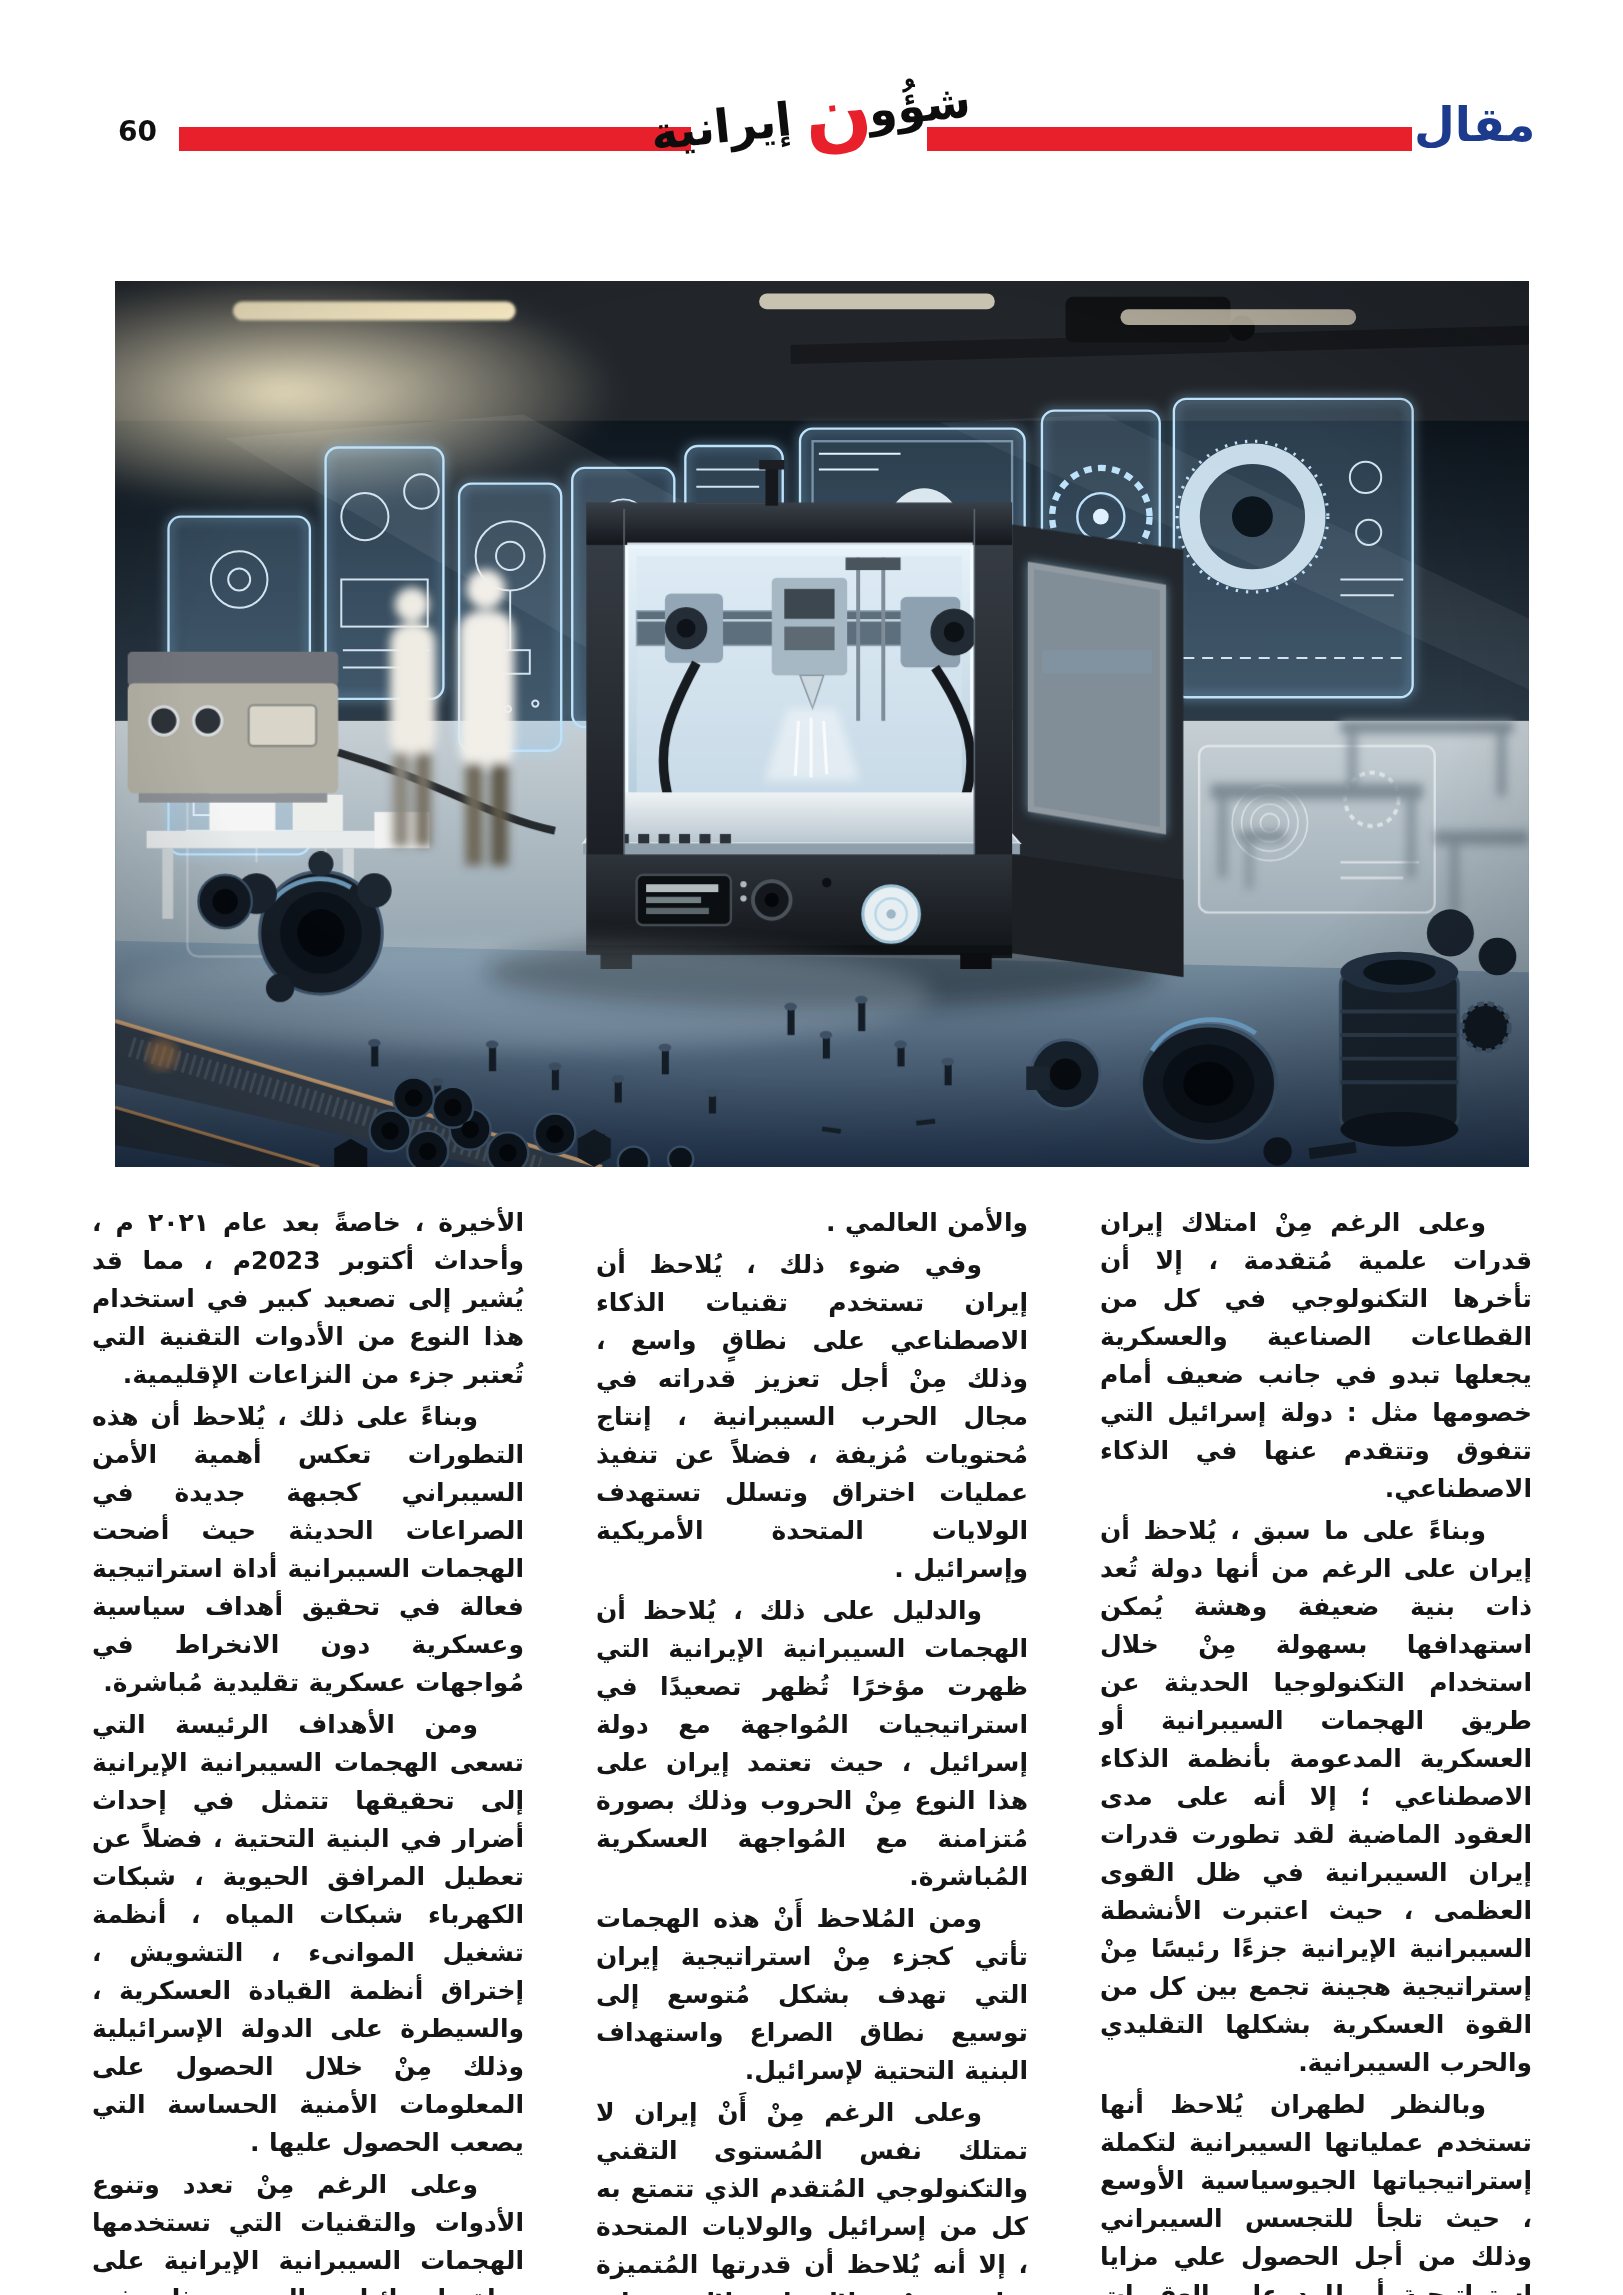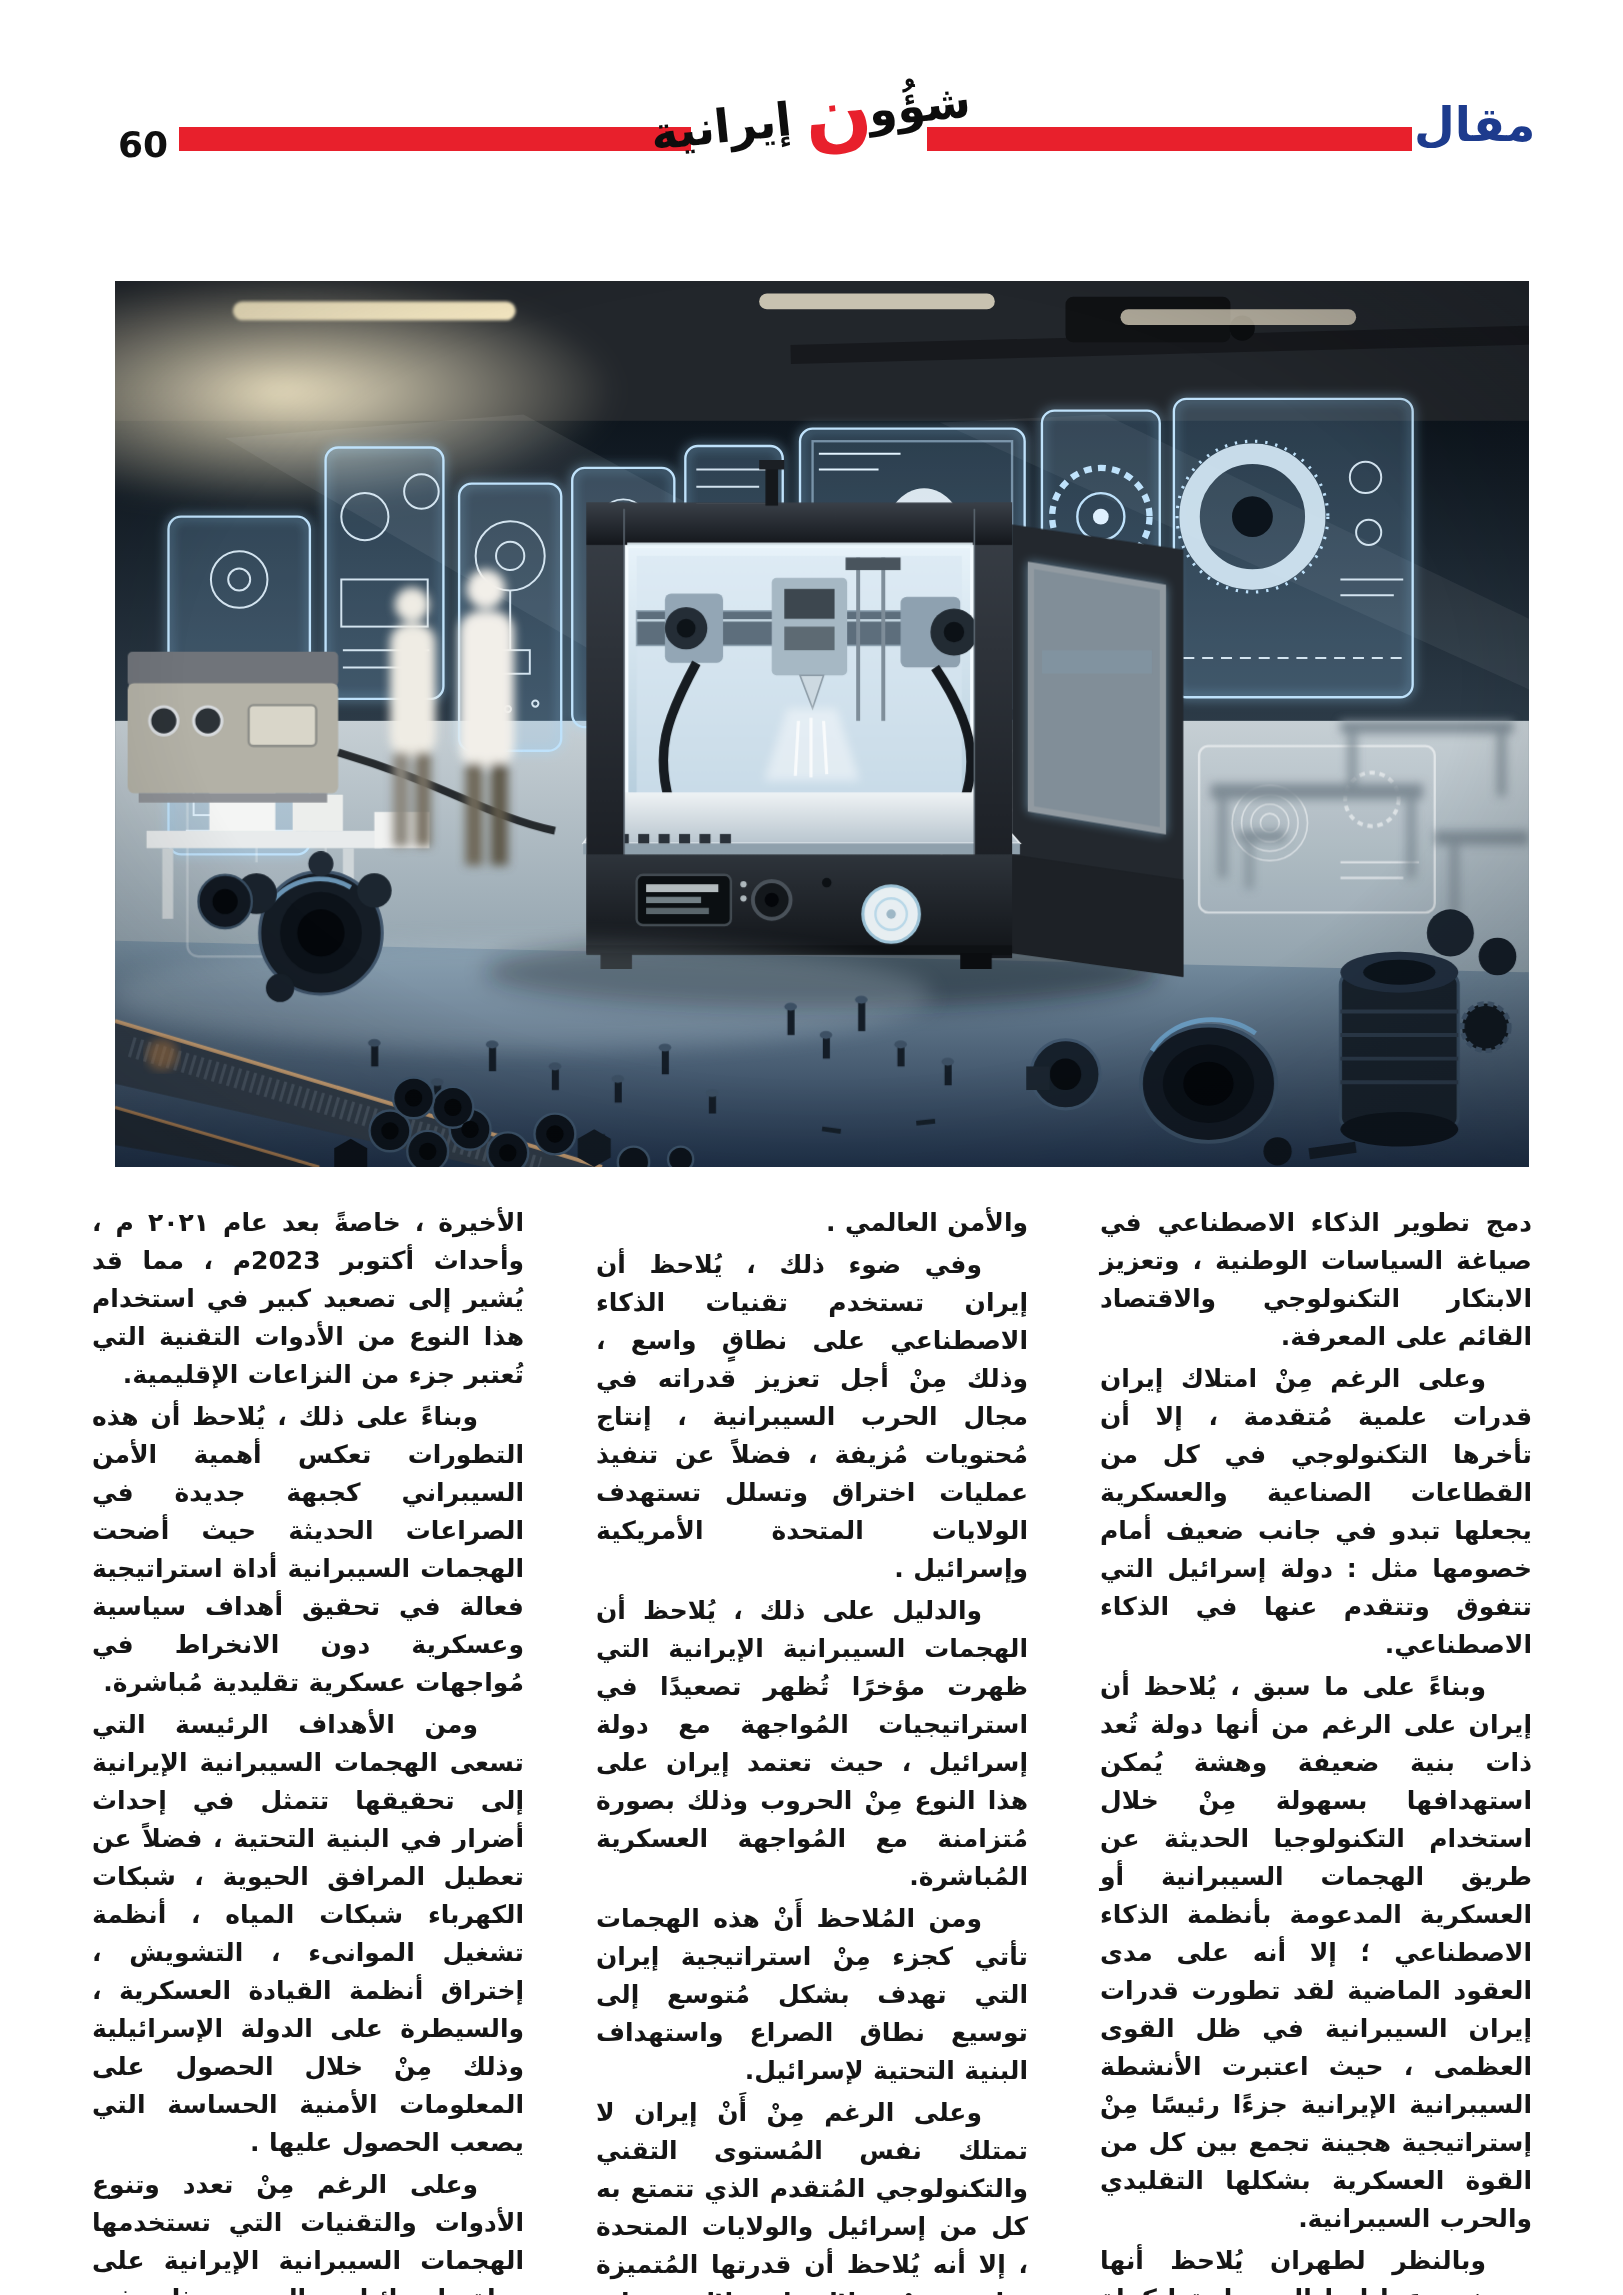--- a/index.html
+++ b/index.html
@@ -3,21 +3,21 @@
 <meta charset="utf-8">
 <style>
   html,body{margin:0;padding:0;}
   body{
     width:1623px;height:2295px;position:relative;background:#ffffff;
     font-family:"DejaVu Sans","Liberation Sans",sans-serif;
     -webkit-font-smoothing:antialiased;
   }
   
   .page-number{
-    position:absolute;left:118px;top:124px;font-size:36px;font-weight:700;color:#101010;
+    position:absolute;left:118px;top:115px;font-size:28px;font-weight:700;color:#101010;
   }
   .header-rule{position:absolute;top:127px;height:24px;background:#e8202c;}
   .rule-left{left:179px;width:512px;}
   .rule-right{left:927px;width:485px;}
   .logo{
     position:absolute;left:685px;top:55px;width:251px;height:123px;
     display:flex;align-items:center;justify-content:center;
     transform:rotate(-6deg);color:#0d0d0d;white-space:nowrap;
   }
   .logo .seg{font-size:46px;font-weight:700;}
@@ -451,21 +451,20 @@
     </g>
   </g>
 
   <rect x="0" y="0" width="1800" height="1128" fill="url(#gVign)"></rect>
 </svg>
 </figure>
 
 <main class="columns">
   <section class="col">
 
-      <p class="para">دمج تطوير الذكاء الاصطناعي في صياغة السياسات الوطنية ، وتعزيز الابتكار التكنولوجي والاقتصاد القائم على المعرفة.</p>
 
       <p class="para indent">وعلى الرغم مِنْ امتلاك إيران قدرات علمية مُتقدمة ، إلا أن تأخرها التكنولوجي في كل من القطاعات الصناعية والعسكرية يجعلها تبدو في جانب ضعيف أمام خصومها مثل : دولة إسرائيل التي تتفوق وتتقدم عنها في الذكاء الاصطناعي.</p>
 
       <p class="para indent">وبناءً على ما سبق ، يُلاحظ أن إيران على الرغم من أنها دولة تُعد ذات بنية ضعيفة وهشة يُمكن استهدافها بسهولة مِنْ خلال استخدام التكنولوجيا الحديثة عن طريق الهجمات السيبرانية أو العسكرية المدعومة بأنظمة الذكاء الاصطناعي ؛ إلا أنه على مدى العقود الماضية لقد تطورت قدرات إيران السيبرانية في ظل القوى العظمى ، حيث اعتبرت الأنشطة السيبرانية الإيرانية جزءًا رئيسًا مِنْ إستراتيجية هجينة تجمع بين كل من القوة العسكرية بشكلها التقليدي والحرب السيبرانية.</p>
 
       <p class="para indent">وبالنظر لطهران يُلاحظ أنها تستخدم عملياتها السيبرانية لتكملة إستراتيجياتها الجيوسياسية الأوسع ، حيث تلجأ للتجسس السيبراني وذلك من أجل الحصول علي مزايا إستراتيجية أو للرد على العقوبات والتهديدات العسكرية ، ومع تزايد استخدامها لتقنيات الذكاء الاصطناعي في عملياتها السيبرانية ، تزداد احتمالية حدوث أنشطة أكثر ضررًا ، مما يُشكل تحديًا وتهديدًا للاستقرار الإقليمي</p>
     </section>
   <section class="col">
 
       <p class="para">والأمن العالمي .</p>

